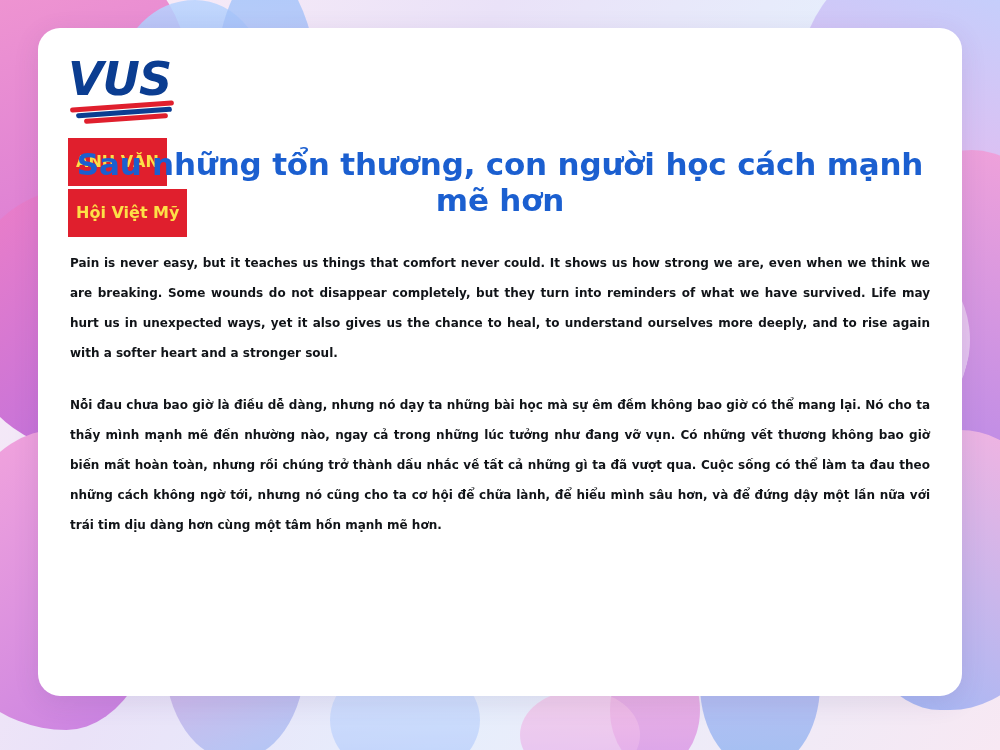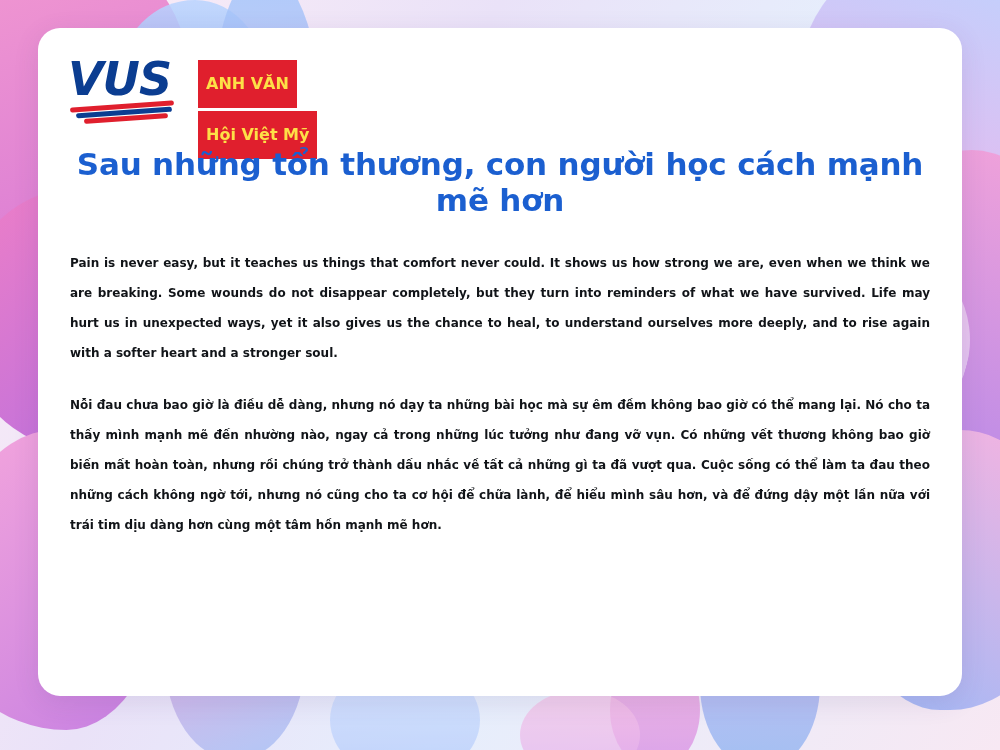--- a/index.html
+++ b/index.html
@@ -60,21 +60,21 @@
     left: 38px; top: 28px;
     width: 924px; height: 668px;
     background: #ffffff;
     border-radius: 22px;
     box-shadow: 0 6px 26px rgba(80,60,120,.12);
   }
 
   
   .logo-wrap {
     position: absolute; left: 30px; top: 28px;
-    display: flex; align-items: flex-start; gap: 8px;
+    display: flex; align-items: flex-start; gap: 14px; flex-direction: column;
   }
   .vus-mark { position: relative; width: 122px; }
   .vus-text {
     font-family: "DejaVu Sans", sans-serif;
     font-weight: 700; font-style: italic;
     font-size: 46px; line-height: 46px;
     color: #0b3d91; letter-spacing: -1px;
   }
   .stripes { margin-top: 2px; position: relative; height: 16px; width: 118px; }
   .stripes i {

